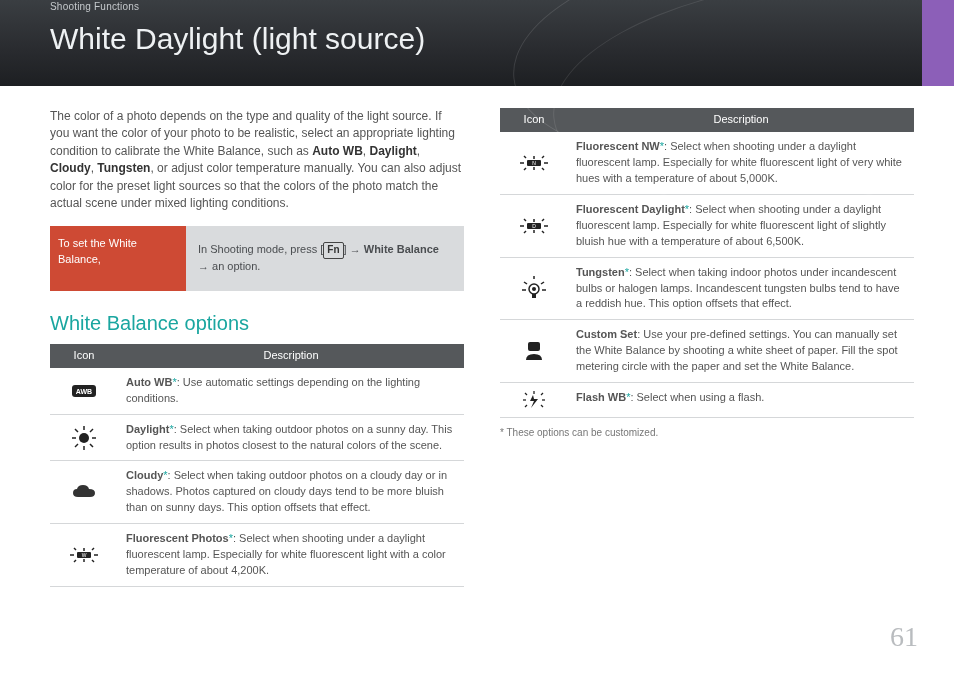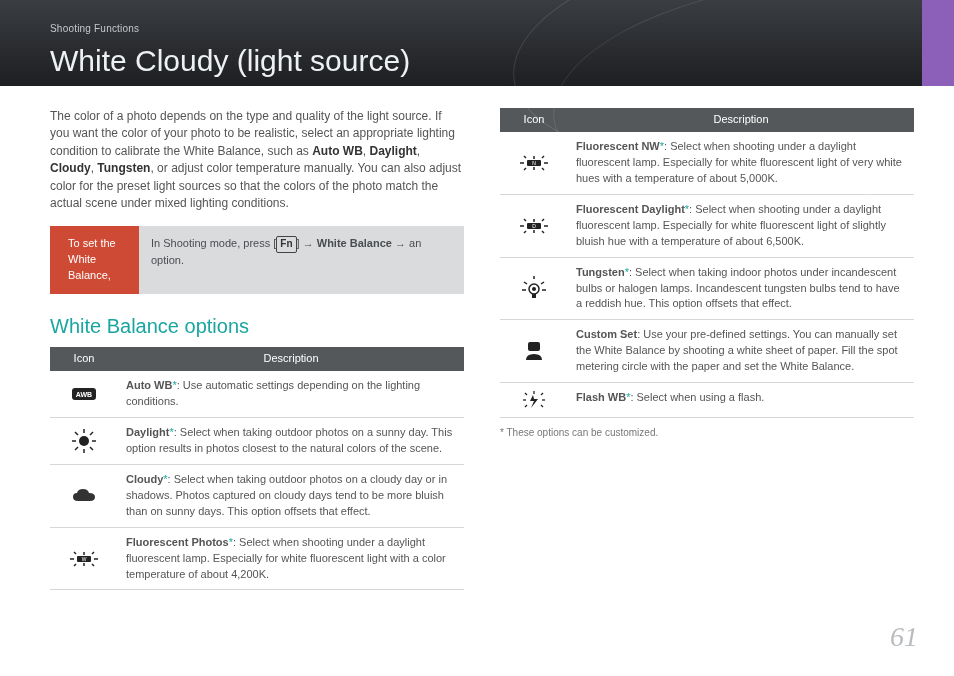--- a/index.html
+++ b/index.html
@@ -1,48 +1,48 @@
 <!DOCTYPE html>
 <html><head>
 <meta charset="utf-8">
 <style>
   html,body{margin:0;padding:0;font-family:Arial,Helvetica,sans-serif;color:#333;background:#fff;font-size:12px;line-height:1.45}
   .page{width:954px;height:676px;position:relative;box-sizing:border-box;overflow:hidden}
-  .banner{position:relative;height:86px;background:linear-gradient(180deg,#3a3e42 0%,#2a2c30 55%,#1d1f22 100%);padding:22px 40px 0 50px;box-sizing:border-box}
+  .banner{position:relative;height:86px;background:linear-gradient(180deg,#3a3e42 0%,#2a2c30 55%,#1d1f22 100%);padding:0 40px 0 50px;box-sizing:border-box}
   .banner::before{content:"";position:absolute;top:-60px;right:-80px;width:520px;height:220px;border-radius:50%;border:1px solid rgba(255,255,255,0.12);transform:rotate(-6deg)}
   .banner::after{content:"";position:absolute;top:-20px;right:-120px;width:520px;height:220px;border-radius:50%;border:1px solid rgba(255,255,255,0.10);transform:rotate(-6deg)}
   .tab{position:absolute;right:0;top:0;width:32px;height:86px;background:#8c5fb8}
   .crumb{color:#c5c9cc;font-size:10px;letter-spacing:.2px}
   .title{color:#eef1f3;font-size:30px;font-weight:300;margin-top:2px}
   .body{display:flex;gap:36px;padding:22px 40px 0 50px;box-sizing:border-box}
   .col{flex:1;min-width:0}
   .intro{color:#555;margin:0 0 14px 0}
   .intro b{font-weight:700;color:#333}
   .note{display:flex;margin:6px 0 18px 0}
-  .note .red{background:#ce4a34;color:#fff;padding:10px 18px;width:89px;box-sizing:border-box;font-size:11px}
-  .note .grey{background:#d9dbdd;color:#4a4d50;padding:10px 12px;flex:1;font-size:11px}
+  .note .red{background:#ce4a34;color:#fff;padding:10px 8px;width:136px;box-sizing:border-box;font-size:11px}
+  .note .grey{background:#d9dbdd;color:#4a4d50;padding:16px 12px;flex:1;font-size:11px}
   .fn{display:inline-block;border:1px solid #444;border-radius:2px;padding:0 3px;font-size:10px;color:#333;font-weight:bold}
   h2{color:#1aa6a0;font-weight:400;font-size:20px;margin:12px 0 6px 0}
   table{border-collapse:collapse;width:100%;font-size:11px}
   thead th{background:#55585b;color:#fff;font-weight:400;text-align:center;padding:4px 8px}
   thead th:first-child{width:52px}
   td{border-bottom:1px solid #d5d7d9;padding:7px 8px;vertical-align:top;color:#555}
   td.icon{text-align:center;vertical-align:middle}
   .ast{color:#1aa6a0}
   .foot{font-size:10px;color:#777;margin-top:8px}
-  .pgnum{position:absolute;right:36px;bottom:18px;color:#b9bcbf;font-size:28px;font-style:italic;font-family:Georgia,'Times New Roman',serif}
+  .pgnum{position:absolute;right:36px;bottom:18px;color:#b9bcbf;font-size:28px;font-family:Georgia,'Times New Roman',serif}
   svg{display:block;margin:0 auto}
 </style>
 </head>
 <body>
 <div class="page">
   <div class="banner">
     <div class="tab"></div>
     <div class="crumb">Shooting Functions</div>
-    <div class="title">White Cloudy (light source)</div>
+    <div class="title">White Daylight (light source)</div>
   </div>
 
   <div class="body">
 
     <div class="col">
       <p class="intro">
         <span>The color of a photo depends on the type and quality of the light source. If you want the color of your photo to be realistic, select an appropriate lighting condition to calibrate the White Balance, such as </span>
         <b>Auto WB</b><span>, </span>
         <b>Daylight</b><span>, </span>
         <b>Cloudy</b><span>, </span>

